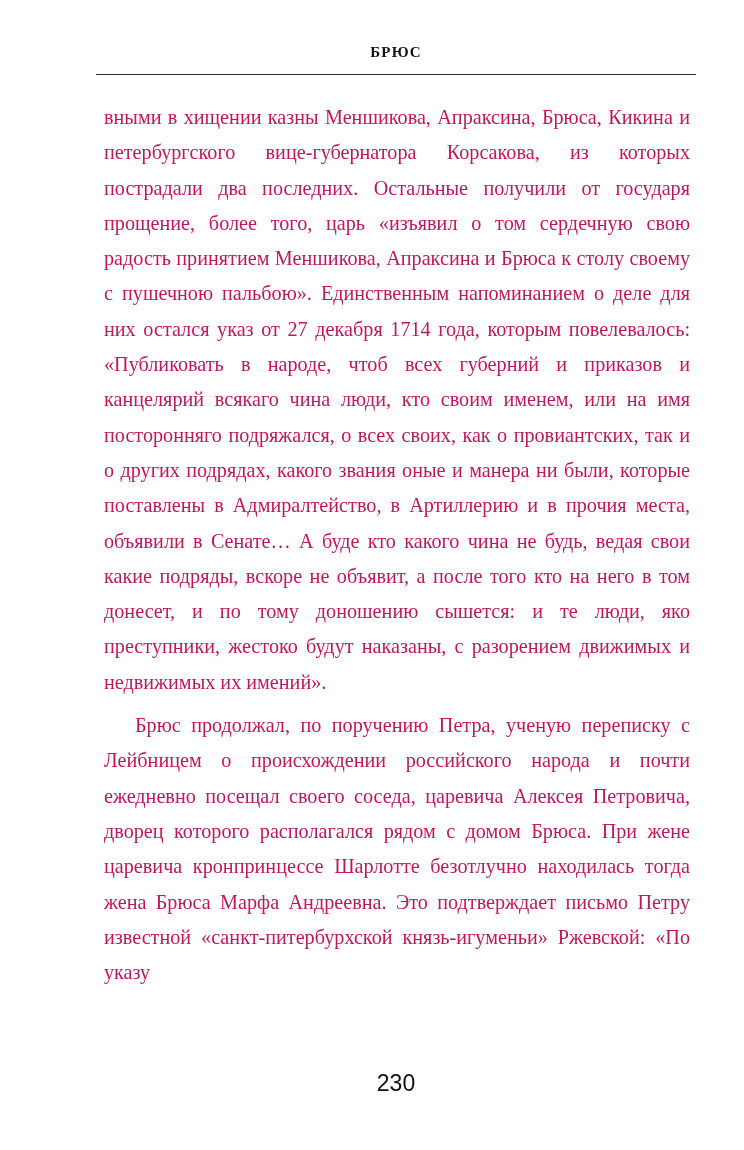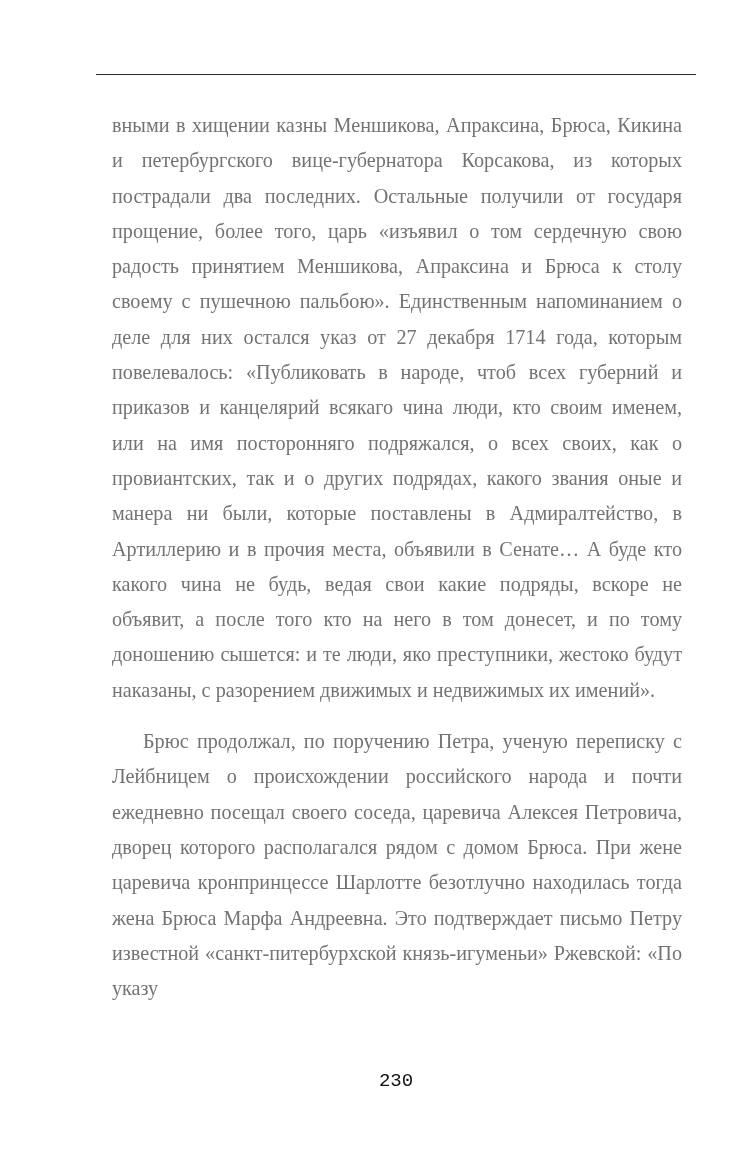--- a/index.html
+++ b/index.html
@@ -43,50 +43,51 @@
     height: 1px;
     background: #2a2a2a;
   }
   .text-block {
     position: absolute;
     left: 96px;
     top: 92px;
     width: 602px;
   }
   .para {
-    margin: 16px;
+    margin: 8px;
     font-size: 20.2px;
     line-height: 35.3px;
     text-align: justify;
     text-justify: inter-word;
-    color: #737373;
+    color: #be185d;
     hyphens: manual;
   }
   .para.indent {
     text-indent: 31px;
   }
   .para + .para {
     margin-top: 0px;
   }
   .folio {
     position: absolute;
     left: 96px;
     top: 1070px;
     width: 600px;
     text-align: center;
-    font-size: 19px;
-    font-family: Liberation Mono, monospace;
+    font-size: 23px;
+    font-family: Liberation Sans, sans-serif;
     color: #101010;
   }
 </style>
 </head>
 <body>
 
 <div class="page">
 
+  <div class="running-head">БРЮС</div>
 
   <div class="head-rule"></div>
 
   <div class="text-block">
     <p class="para">вными в хищении казны Меншикова, Апраксина, Брюса, Кикина и петербургского вице-губернатора Корсакова, из которых пострадали два последних. Остальные получили от государя прощение, более того, царь «изъявил о том сердечную свою радость принятием Меншикова, Апраксина и Брюса к столу своему с пушечною пальбою». Единственным напоминанием о деле для них остался указ от 27 декабря 1714 года, которым повелевалось: «Публиковать в народе, чтоб всех губерний и приказов и канцелярий всякаго чина люди, кто своим именем, или на имя посторонняго подряжался, о всех своих, как о провиантских, так и о других подрядах, какого звания оные и манера ни были, которые поставлены в Адмиралтейство, в Артиллерию и в прочия места, объявили в Сенате… А буде кто какого чина не будь, ведая свои какие подряды, вскоре не объявит, а после того кто на него в том донесет, и по тому доношению сышется: и те люди, яко преступники, жестоко будут наказаны, с разорением движимых и недвижимых их имений».</p>
     <p class="para indent">Брюс продолжал, по поручению Петра, ученую переписку с Лейбницем о происхождении российского народа и почти ежедневно посещал своего соседа, царевича Алексея Петровича, дворец которого располагался рядом с домом Брюса. При жене царевича кронпринцессе Шарлотте безотлучно находилась тогда жена Брюса Марфа Андреевна. Это подтверждает письмо Петру известной «санкт-питербурхской князь-игуменьи» Ржевской: «По указу</p>
   </div>
 
   <div class="folio">230</div>
 

